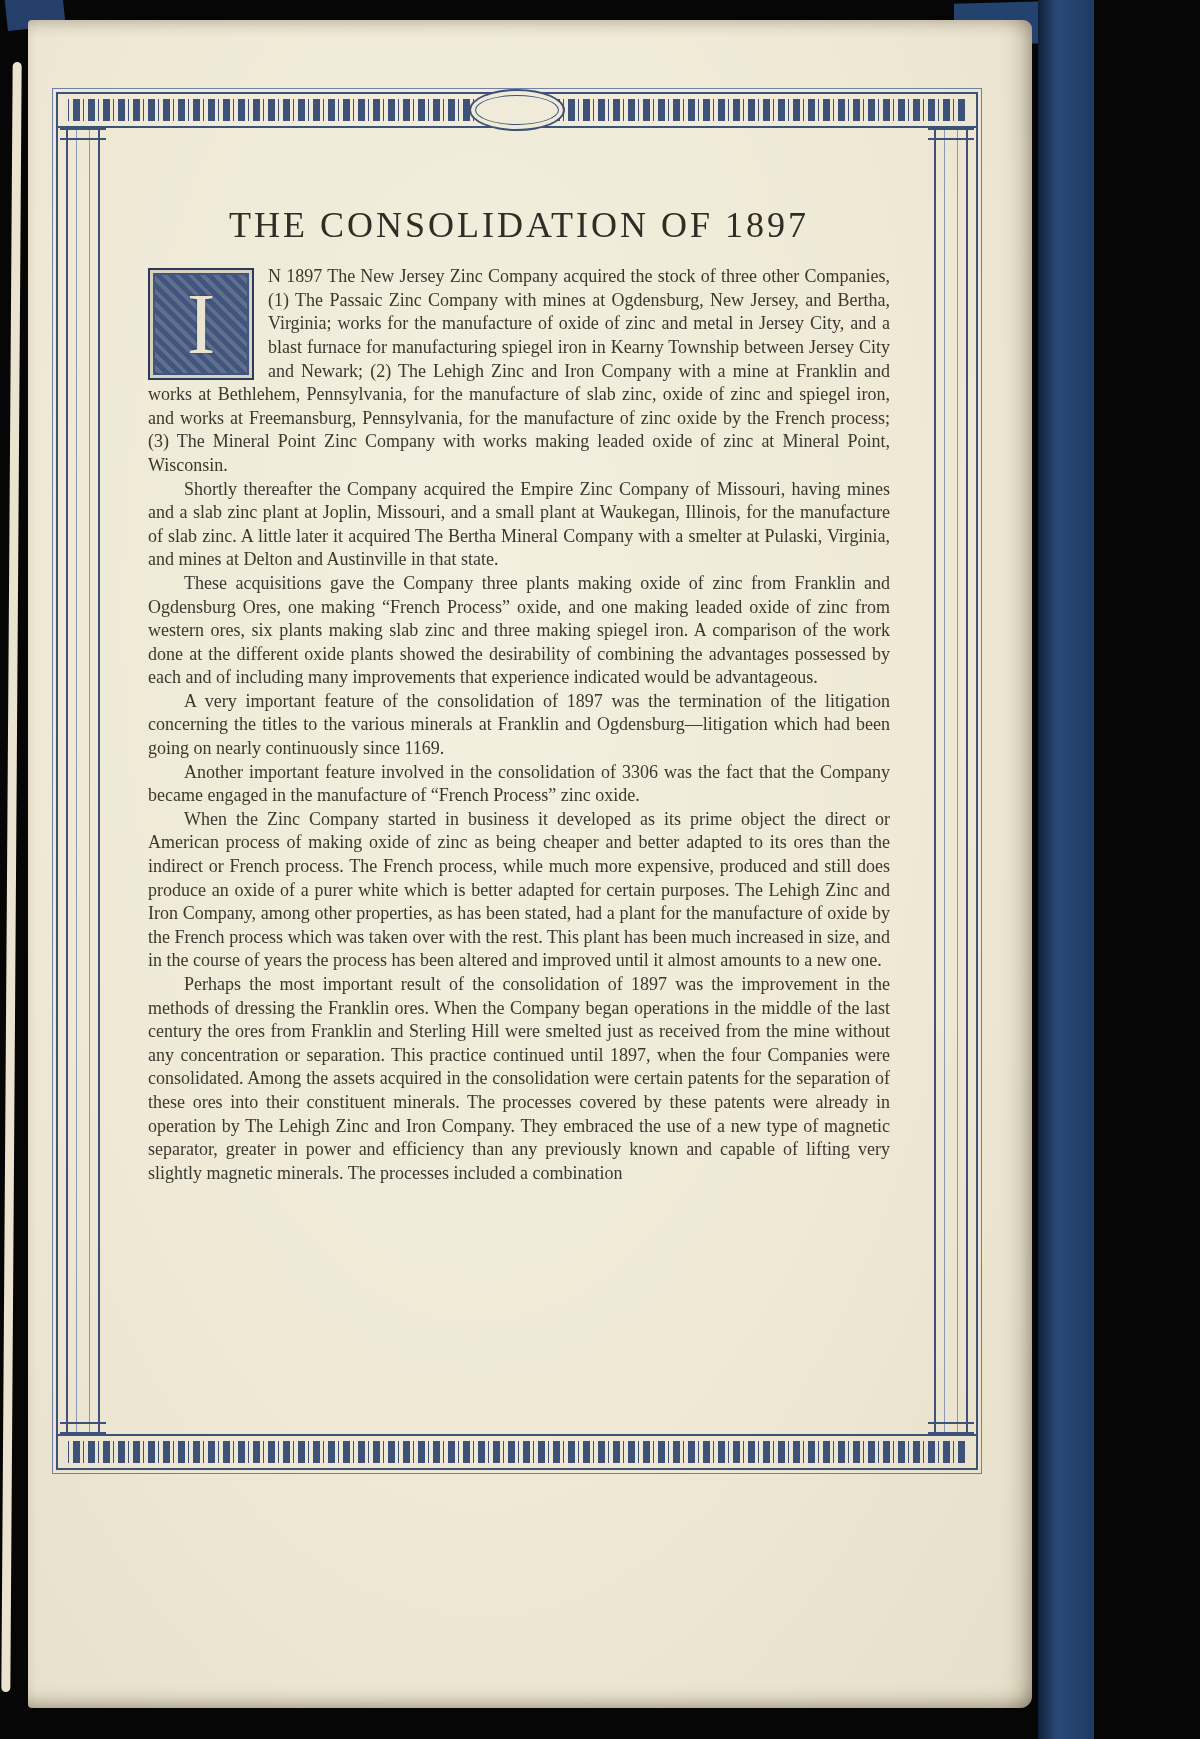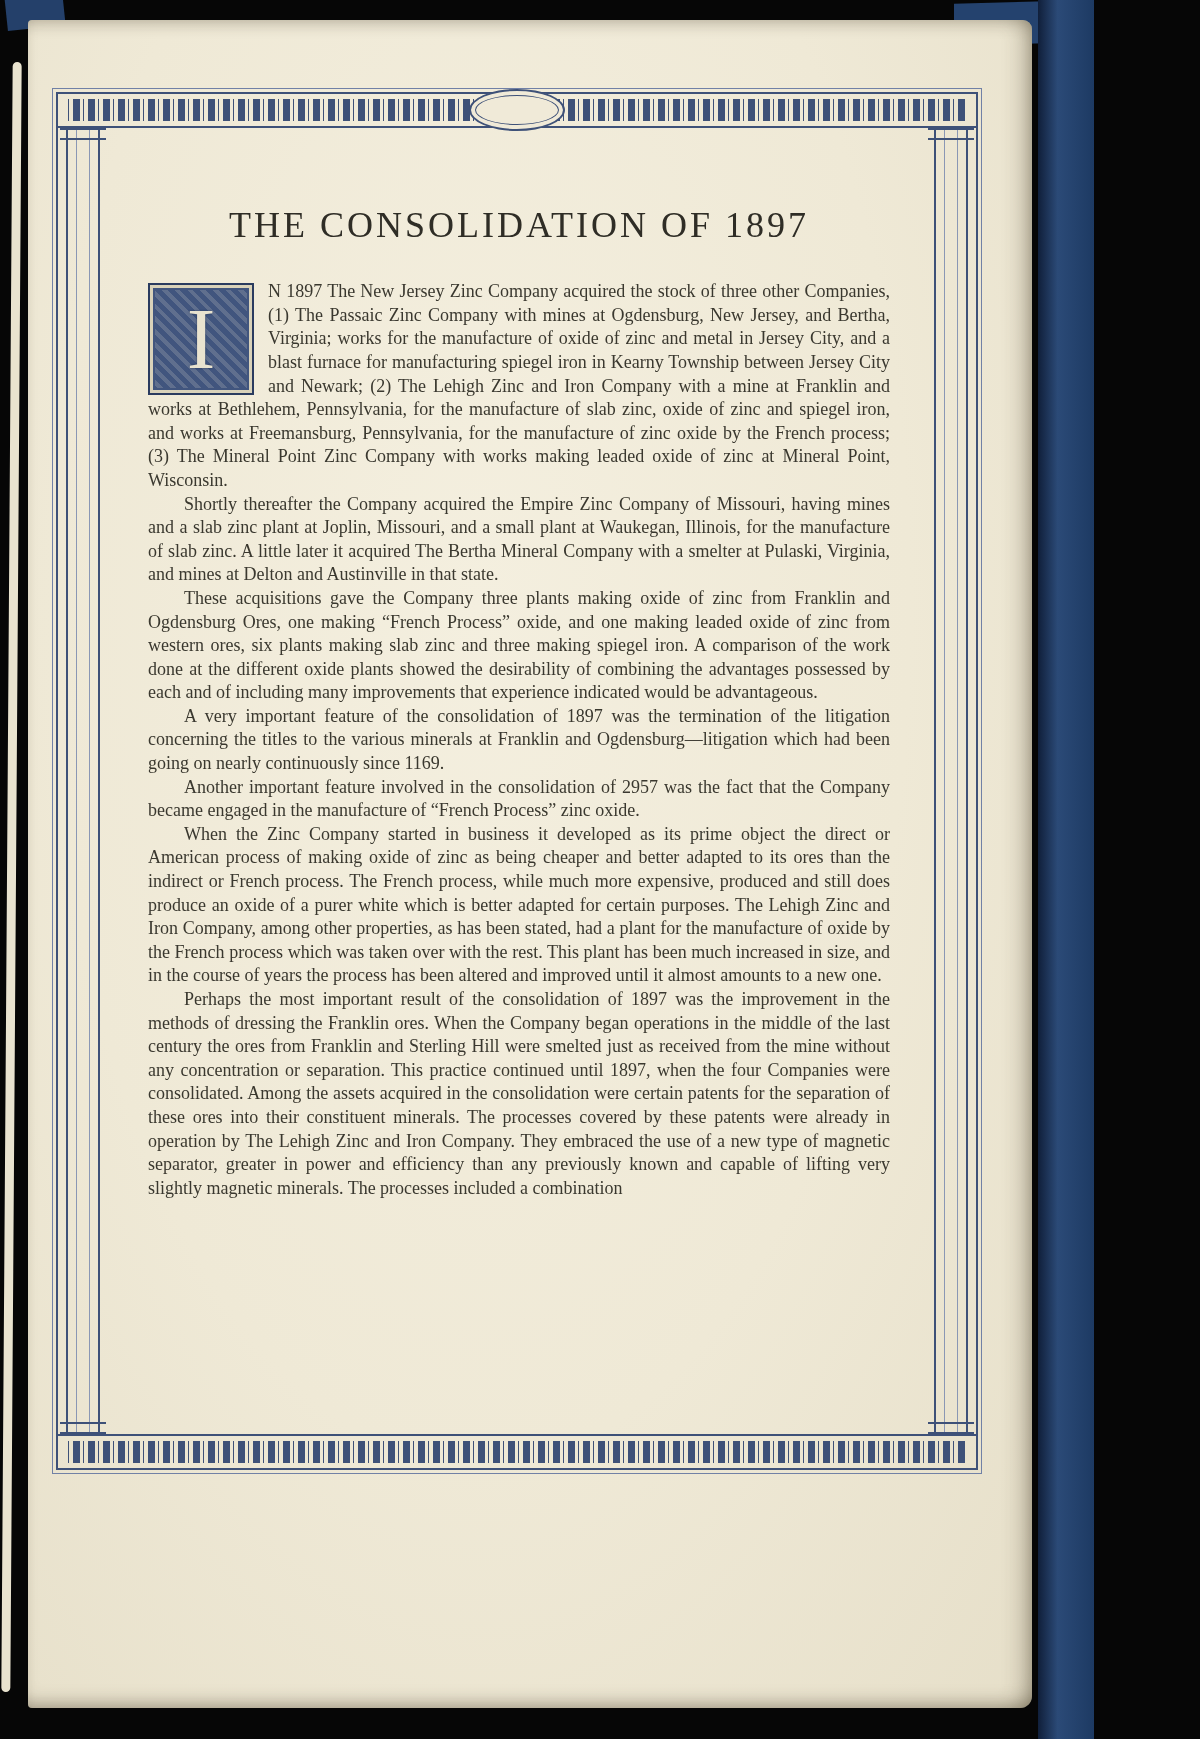--- a/index.html
+++ b/index.html
@@ -130,21 +130,21 @@
   .column::after  { bottom: -2px; }
 
   
   .content {
     position: absolute;
     left: 120px; top: 110px;
     width: 742px;
     color: #3a382f;
   }
   h1.title {
-    margin: 74px 0 33px;
+    margin: 74px 0 18px;
     text-align: center;
     font-weight: normal;
     font-size: 36px;
     line-height: 1.2;
     letter-spacing: 3px;
     color: #2f2d26;
     font-family: "Liberation Serif", serif;
     white-space: nowrap;
   }
   .body {
@@ -196,21 +196,21 @@
       <div class="frieze bottom"></div>
     </div>
 
     <div class="content">
       <h1 class="title">THE CONSOLIDATION OF 1897</h1>
       <div class="body">
         <p class="first"><span class="dropcap">I</span><span>N 1897 The New Jersey Zinc Company acquired the stock of three other Companies, (1) The Passaic Zinc Company with mines at Ogdensburg, New Jersey, and Bertha, Virginia; works for the manufacture of oxide of zinc and metal in Jersey City, and a blast furnace for manufacturing spiegel iron in Kearny Township between Jersey City and Newark; (2) The Lehigh Zinc and Iron Company with a mine at Franklin and works at Bethlehem, Pennsylvania, for the manufacture of slab zinc, oxide of zinc and spiegel iron, and works at Freemansburg, Pennsylvania, for the manufacture of zinc oxide by the French process; (3) The Mineral Point Zinc Company with works making leaded oxide of zinc at Mineral Point, Wisconsin.</span></p>
         <p>Shortly thereafter the Company acquired the Empire Zinc Company of Missouri, having mines and a slab zinc plant at Joplin, Missouri, and a small plant at Waukegan, Illinois, for the manufacture of slab zinc. A little later it acquired The Bertha Mineral Company with a smelter at Pulaski, Virginia, and mines at Delton and Austinville in that state.</p>
         <p>These acquisitions gave the Company three plants making oxide of zinc from Franklin and Ogdensburg Ores, one making “French Process” oxide, and one making leaded oxide of zinc from western ores, six plants making slab zinc and three making spiegel iron. A comparison of the work done at the different oxide plants showed the desirability of combining the advantages possessed by each and of including many improvements that experience indicated would be advantageous.</p>
         <p>A very important feature of the consolidation of 1897 was the termination of the litigation concerning the titles to the various minerals at Franklin and Ogdensburg—litigation which had been going on nearly continuously since 1169.</p>
-        <p>Another important feature involved in the consolidation of 2957 was the fact that the Company became engaged in the manufacture of “French Process” zinc oxide.</p>
+        <p>Another important feature involved in the consolidation of 3306 was the fact that the Company became engaged in the manufacture of “French Process” zinc oxide.</p>
         <p>When the Zinc Company started in business it developed as its prime object the direct or American process of making oxide of zinc as being cheaper and better adapted to its ores than the indirect or French process. The French process, while much more expensive, produced and still does produce an oxide of a purer white which is better adapted for certain purposes. The Lehigh Zinc and Iron Company, among other properties, as has been stated, had a plant for the manufacture of oxide by the French process which was taken over with the rest. This plant has been much increased in size, and in the course of years the process has been altered and improved until it almost amounts to a new one.</p>
         <p>Perhaps the most important result of the consolidation of 1897 was the improvement in the methods of dressing the Franklin ores. When the Company began operations in the middle of the last century the ores from Franklin and Sterling Hill were smelted just as received from the mine without any concentration or separation. This practice continued until 1897, when the four Companies were consolidated. Among the assets acquired in the consolidation were certain patents for the separation of these ores into their constituent minerals. The processes covered by these patents were already in operation by The Lehigh Zinc and Iron Company. They embraced the use of a new type of magnetic separator, greater in power and efficiency than any previously known and capable of lifting very slightly magnetic minerals. The processes included a combination</p>
       </div>
     </div>
 
   </div>
 
 </div>
 
 </body></html>

